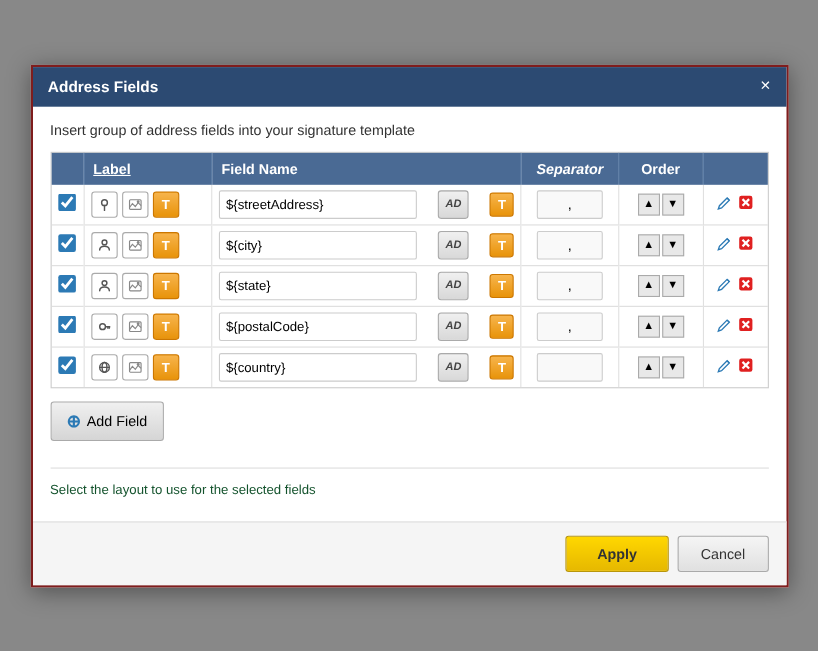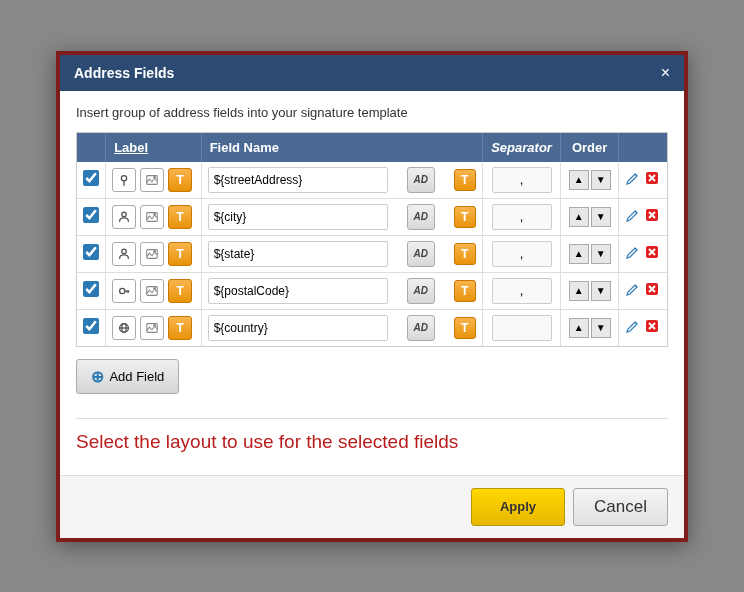--- a/index.html
+++ b/index.html
@@ -1,21 +1,21 @@
 <!DOCTYPE html>
 <html><head>
   <meta charset="utf-8">
   <style>
     * { box-sizing: border-box; margin: 0; padding: 0; }
     body { font-family: Arial, sans-serif; font-size: 13px; background: #888; display: flex; justify-content: center; align-items: center; height: 100vh; }
 
     .dialog {
-      width: 632px;
+      width: 689px;
       background: #fff;
-      border: 4px solid #7f1d1d;
+      border: 2px solid #7f1d1d;
       box-shadow: 0 4px 20px rgba(0,0,0,0.4);
     }
 
     .dialog-title {
       background: #2c4a72;
       color: #fff;
       padding: 10px 14px;
       font-size: 14px;
       font-weight: bold;
       display: flex;
@@ -228,22 +228,22 @@
     }
 
     .divider {
       border-top: 1px solid #ddd;
       margin: 10px 0 12px 0;
     }
 
     .layout-section { }
 
     .layout-label {
-      font-size: 19px;
-      color: #b91c1c;
+      font-size: 12px;
+      color: #14532d;
       margin-bottom: 8px;
     }
 
     .radio-group {
       display: flex;
       align-items: center;
       gap: 18px;
       margin-bottom: 0;
     }
 
@@ -286,21 +286,21 @@
       font-weight: bold;
       border-radius: 3px;
       color: #333;
     }
 
     .btn-cancel {
       background: linear-gradient(to bottom, #f5f5f5, #e0e0e0);
       border: 1px solid #aaa;
       padding: 8px 20px;
       cursor: pointer;
-      font-size: 17px;
+      font-size: 13px;
       border-radius: 3px;
       color: #333;
     }
 
   </style>
 </head>
 <body>
 
 <div class="dialog">
 

